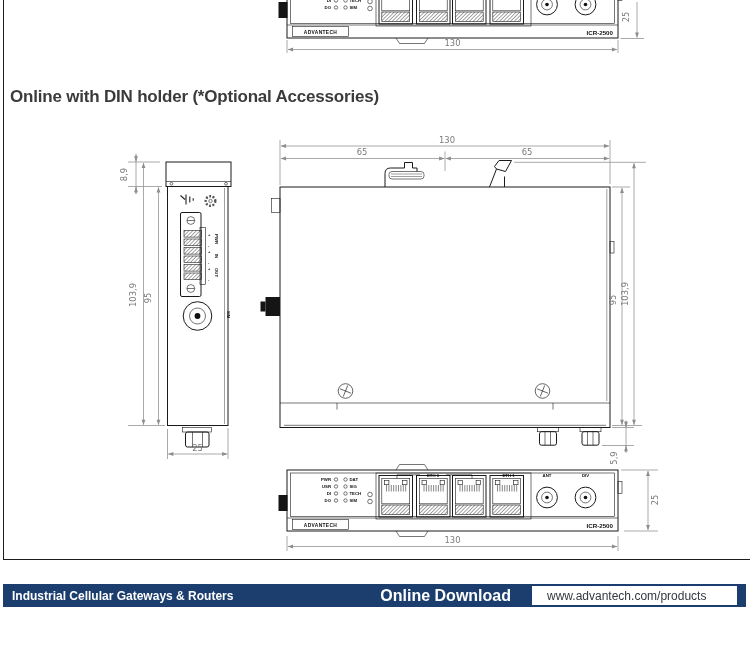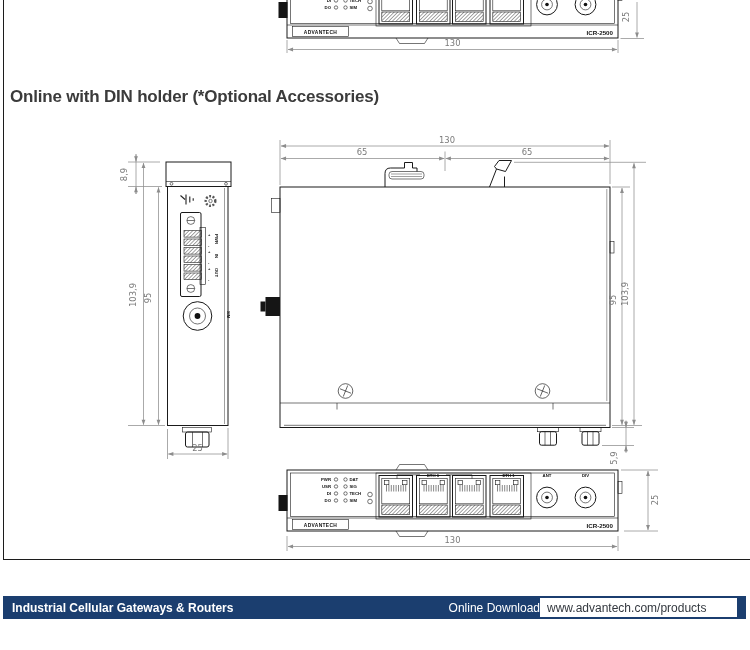--- a/index.html
+++ b/index.html
@@ -8,26 +8,26 @@
 
   
   #frame-left  { position:absolute; left:3px; top:0; width:0; height:559px; border-left:1.6px solid #1c1c1c; }
   #frame-bottom{ position:absolute; left:3px; top:558.5px; width:747px; height:0; border-top:1.9px solid #1c1c1c; }
 
   
   #title { position:absolute; left:10px; top:87px; font-size:17px; font-weight:bold;
            color:#3b3b3b; letter-spacing:-0.2px; }
 
   
-  #footer { position:absolute; left:3px; top:596px; width:743px; height:23px;
+  #footer { position:absolute; left:3px; top:584px; width:743px; height:23px;
             display:flex; align-items:center; }
   #footer .bar-left  { color:#fff; font-weight:bold; font-size:12px; margin-left:9px; }
-  #footer .bar-dl    { color:#fff; font-weight:normal; font-size:12px; margin-left:auto; margin-right:0; }
+  #footer .bar-dl    { color:#fff; font-weight:bold; font-size:16px; margin-left:auto; margin-right:21px; }
   #footer .url-box   { width:190px; height:19px; background:#fff; display:flex; align-items:center;
-                       padding-left:7px; margin-right:9px; font-size:12px; color:#33383f; }
+                       padding-left:15px; margin-right:9px; font-size:12px; color:#33383f; }
 
   
   svg { position:absolute; left:0; top:0; }
   .ln   { stroke:#1a1a1a; stroke-width:1;   fill:none; }
   .ln2  { stroke:#1a1a1a; stroke-width:0.6; fill:none; }
   .thin { stroke:#2a2a2a; stroke-width:0.45; fill:none; }
   .pin  { stroke:#222;    stroke-width:0.55; fill:none; }
   .dim  { stroke:#8d8d8d; stroke-width:0.75; fill:none; }
   .gnd  { stroke:#222;    stroke-width:1.1; fill:none; }
   .dimtxt { font-family:"DejaVu Sans", sans-serif; font-size:8.4px; fill:#7a7a7a; }

